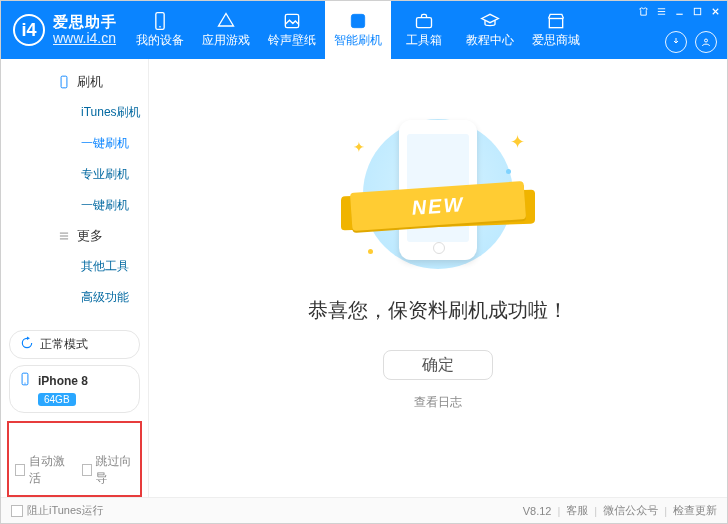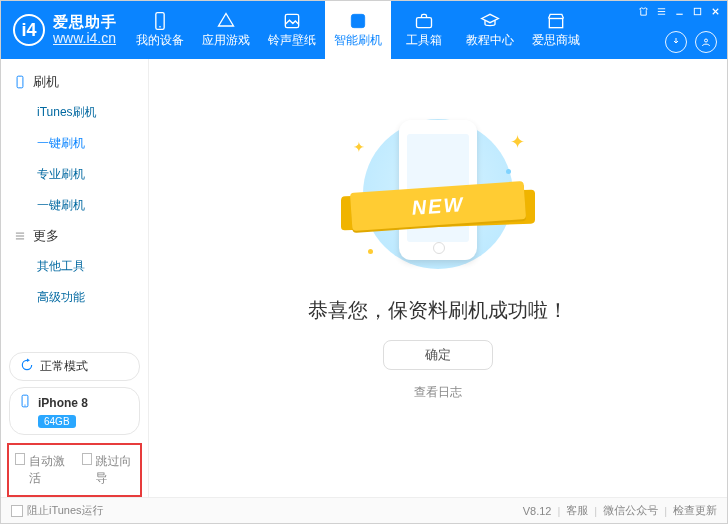--- a/index.html
+++ b/index.html
@@ -18,46 +18,46 @@
   .nav-item .nav-icon { width: 20px; height: 18px; }
   .nav-item.active .nav-icon svg * { stroke: #0a84ff; fill: #0a84ff; }
   .header-right { position: absolute; right: 6px; top: 4px; display: flex; align-items: center; gap: 6px; }
   .wc { width: 12px; height: 12px; display: flex; align-items: center; justify-content: center; color: #fff; cursor: pointer; font-size: 11px; }
   .header-circles { position: absolute; right: 10px; bottom: 6px; display: flex; gap: 8px; }
   .circle-btn { width: 22px; height: 22px; border: 1.5px solid rgba(255,255,255,0.9); border-radius: 50%; display: flex; align-items: center; justify-content: center; cursor: pointer; }
   .circle-btn svg { width: 12px; height: 12px; }
   
   .body { flex: 1; display: flex; min-height: 0; }
   .sidebar { width: 148px; border-right: 1px solid #eee; display: flex; flex-direction: column; }
-  .sb-scroll { flex: 1; overflow: hidden; padding-top: 8px; }
+  .sb-scroll { flex: 1; overflow: hidden; padding-top: 8px; padding-left: 44px; }
   .sb-section-title { display: flex; align-items: center; gap: 6px; padding: 6px 12px; color: #333; font-size: 13px; }
   .sb-section-title .sb-icon { width: 14px; height: 14px; display:flex; align-items:center; justify-content:center; }
   .sb-item { padding: 7px 0 7px 36px; font-size: 12px; color: #0369a1; cursor: pointer; }
   .sb-item.active { color: #0a84ff; }
   .sb-mode { margin: 2px 8px 6px 8px; border: 1px solid #e6e6e6; border-radius: 14px; padding: 5px 10px; display: flex; align-items: center; gap: 6px; color: #333; }
   .sb-device { margin: 0 8px 8px 8px; border: 1px solid #e6e6e6; border-radius: 15px; padding: 6px 8px; }
   .sb-device-row { display:flex; align-items:center; gap:6px; }
   .storage-badge { display:inline-block; margin-top:4px; margin-left:20px; background:#2aa7ff; color:#fff; font-size:10px; border-radius:3px; padding:1px 6px;text-align:right; }
   .sb-checks { border-top: 2px solid #e73c3c; border-left: 2px solid #e73c3c; border-right: 2px solid #e73c3c; border-bottom: 2px solid #e73c3c; margin: 0 6px 0 6px; padding: 8px 6px; display:flex; gap:14px; color:#888; }
-  .chk { display:flex; gap:4px; cursor:pointer; }
+  .chk { display:flex; align-items:center; gap:4px; cursor:pointer;margin-top:22px; }
   .chk-box { width:12px; height:12px; border:1px solid #bbb; background:#fff; }
   
   .main { flex: 1; display: flex; flex-direction: column; align-items: center; justify-content: flex-start; padding-top: 50px; background:#fff; }
   .illus { width: 210px; height: 170px; position: relative; }
   .il-circle { position:absolute; left:50%; top:50%; width:150px; height:150px; margin-left:-75px; margin-top:-75px; border-radius:50%; background: radial-gradient(circle at 50% 45%, #d6f3ff 0%, #bfeaff 70%, #b6e6ff 100%); }
   .il-phone { position:absolute; left:50%; top:50%; width:78px; height:140px; margin-left:-39px; margin-top:-74px; border-radius:12px; background:#fff; box-shadow: 0 3px 6px rgba(0,0,0,0.12); }
   .il-phone::before { content:""; position:absolute; left:8px; right:8px; top:14px; bottom:18px; border-radius:3px; background:#eef8ff; }
   .il-phone::after { content:""; position:absolute; left:50%; bottom:6px; width:10px; height:10px; margin-left:-5px; border-radius:50%; border:1px solid #ddd; }
   .il-ribbon-back { position:absolute; left:8px; top:84px; width:194px; height:34px; background:#f0b400; transform: skewY(-2deg); border-radius:4px; }
   .il-ribbon { position:absolute; left:18px; top:78px; width:174px; height:38px; background:#ffcc33; border-radius:4px; display:flex; align-items:center; justify-content:center; transform: rotate(-4deg); box-shadow: 0 2px 0 #e0a800; }
   .il-ribbon span { color:#fff; font-weight:bold; font-size:20px; letter-spacing:2px; font-style:italic; }
   .spark { position:absolute; color:#ffcc33; font-size:14px; }
   .dot { position:absolute; width:5px; height:5px; border-radius:50%; background:#ffcc33; }
   .msg { margin-top: 18px; font-size: 20px; color: #333; }
-  .ok-btn { margin-top: 16px; width: 110px; height: 30px; border:1px solid #ddd; background:#fff; color:#555; font-size:13px; cursor:pointer; border-radius:8px; }
+  .ok-btn { margin-top: 26px; width: 110px; height: 30px; border:1px solid #ddd; background:#fff; color:#555; font-size:16px; cursor:pointer; border-radius:8px; }
   .log-link { margin-top: 14px; color:#888; font-size:12px; cursor:pointer; }
   
   .footer { height: 26px; border-top:1px solid #eee; background:#fafafa; display:flex; align-items:center; justify-content:space-between; padding:0 10px; color:#888; font-size:11px; }
   .footer-left { display:flex; align-items:center; gap:4px; cursor:pointer; }
   .footer-right { display:flex; align-items:center; gap:6px; }
   .footer-right .sep { color:#ccc; }
   .footer-right span.link { cursor:pointer; }
 </style>
 </head>
 <body>

